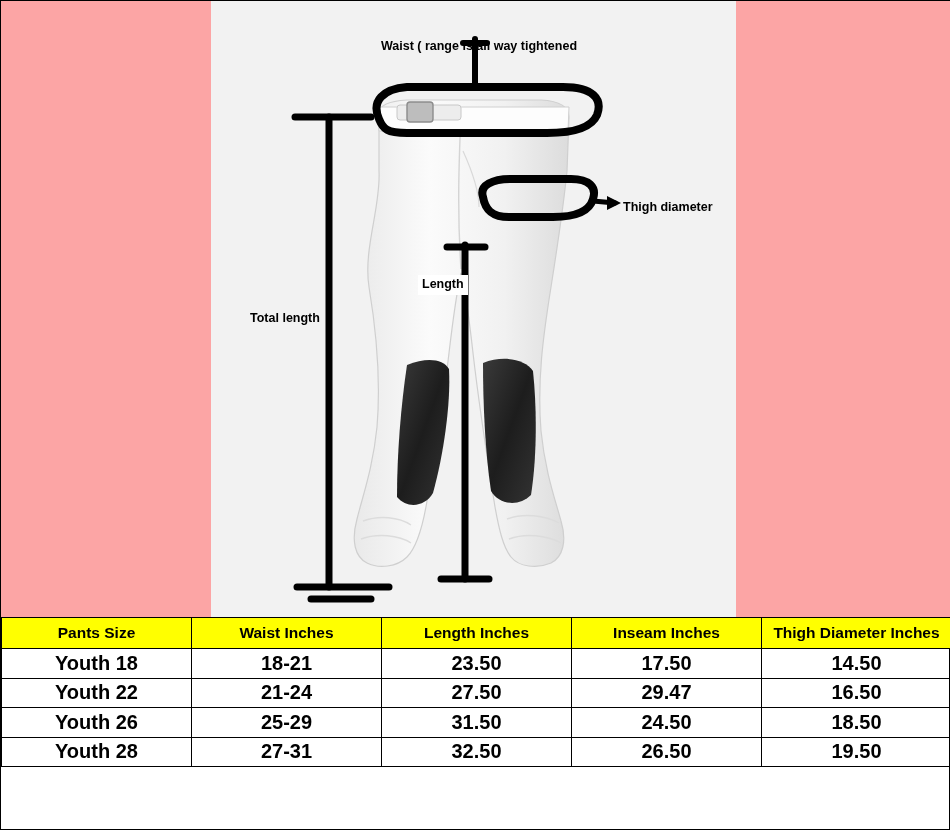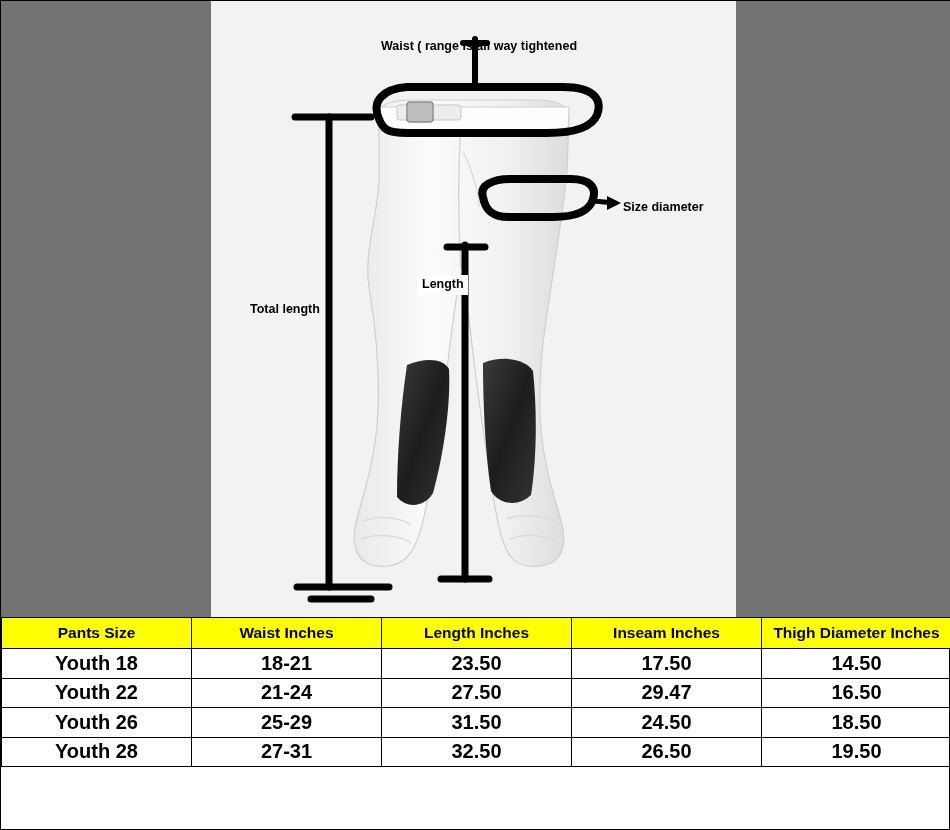--- a/index.html
+++ b/index.html
@@ -22,21 +22,21 @@
     box-sizing: border-box;
     border: 1px solid #000;
     background: #fff;
   }
 
   
   #diagram {
     position: relative;
     width: 950px;
     height: 616px;
-    background: #737373;
+    background: #fca5a5;
     overflow: hidden;
   }
   #photo-bg {
     position: absolute;
     left: 210px;
     top: 0px;
     width: 525px;
     height: 616px;
     background: #f2f2f2;
   }
@@ -196,25 +196,25 @@
         <line x1="84" y1="116" x2="160" y2="116" stroke="#000" stroke-width="7" stroke-linecap="round"></line>
         <line x1="86" y1="586" x2="178" y2="586" stroke="#000" stroke-width="7" stroke-linecap="round"></line>
         <line x1="100" y1="598" x2="160" y2="598" stroke="#000" stroke-width="7" stroke-linecap="round"></line>
       </svg>
     </div>
 
     <div class="label centered" style="left:358px; top:38px; width:240px;">
       <div>Waist ( range is all way tightened</div>
     </div>
 
-    <div class="label" style="left:622px; top:199px;">Size diameter</div>
+    <div class="label" style="left:622px; top:199px;">Thigh diameter</div>
 
     <div class="label label-boxed" style="left:417px; top:274px;">Length</div>
 
-    <div class="label" style="left:249px; top:301px;">Total length</div>
+    <div class="label" style="left:249px; top:310px;">Total length</div>
   </div>
 
   <table id="size-table">
     <colgroup>
       <col class="c0">
         <col class="c1">
         <col class="c2">
         <col class="c3">
         <col class="c4">
     </colgroup>

